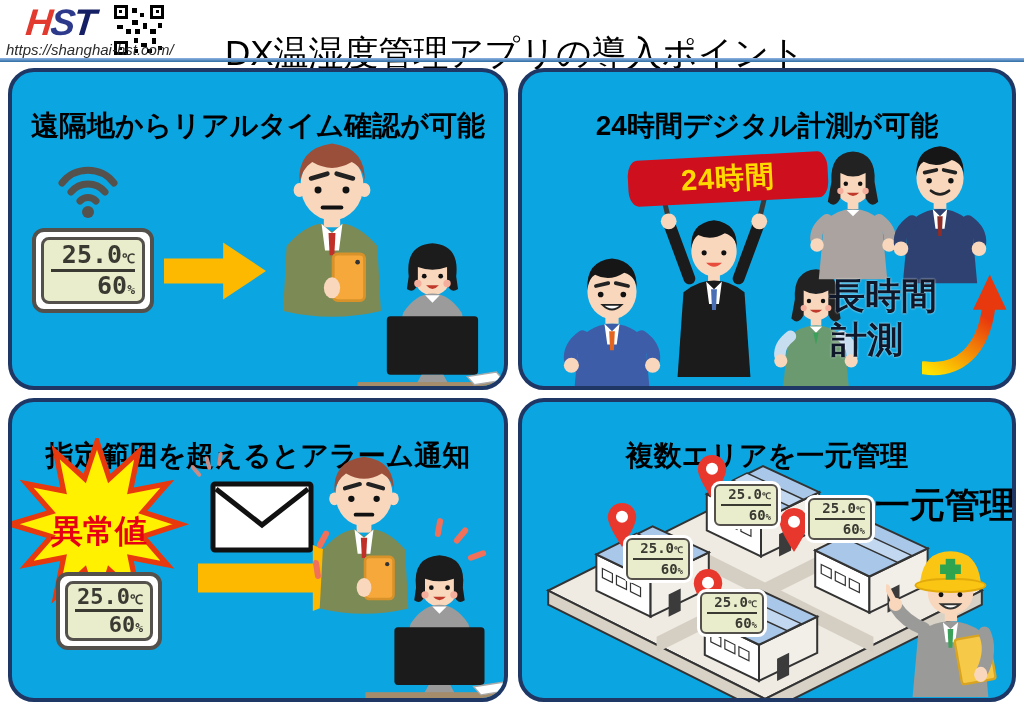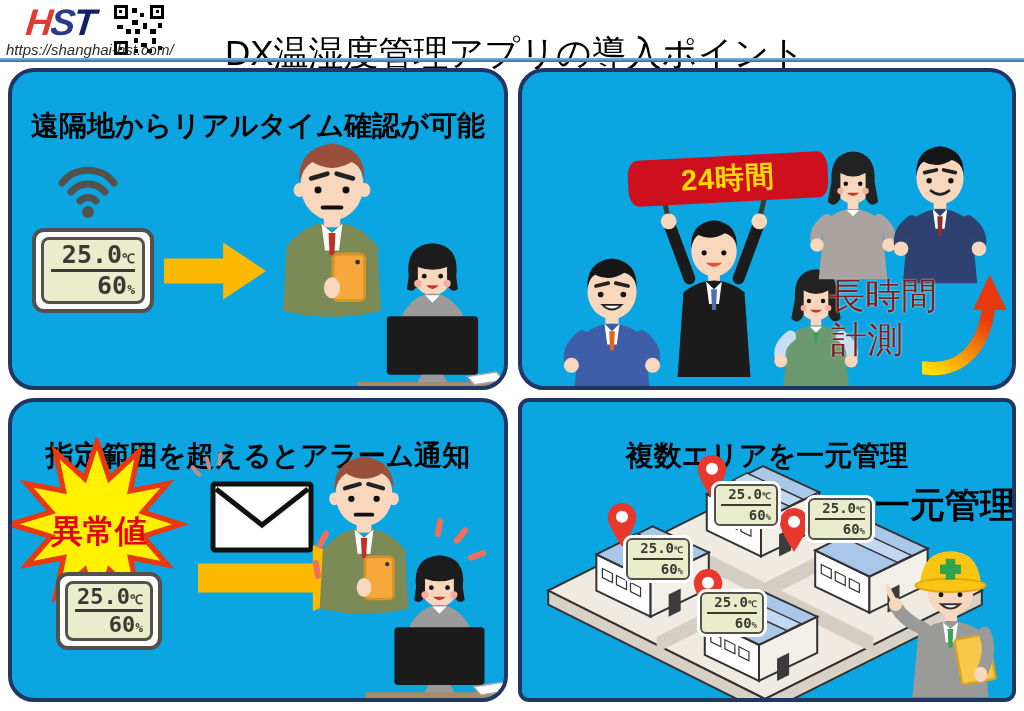--- a/index.html
+++ b/index.html
@@ -16,21 +16,21 @@
   .title{position:absolute;left:180px;top:7px;width:670px;text-align:center;
          font-size:35px;font-weight:400;color:#000;white-space:nowrap;}
   .hrule{position:absolute;left:0;top:58px;width:1024px;height:4px;
          background:linear-gradient(#8FB4E3,#2E6DA4);}
   
   .panel{position:absolute;background:#0BA6E2;border:4px solid #1E3765;border-radius:26px;
          box-sizing:border-box;overflow:hidden;}
   .p-tl{left:8px;top:68px;width:500px;height:322px;padding-left:44px;}
   .p-tr{left:518px;top:68px;width:498px;height:322px;}
   .p-bl{left:8px;top:398px;width:500px;height:304px;}
-  .p-br{left:518px;top:398px;width:498px;height:304px;border-radius:11px;}
+  .p-br{left:518px;top:398px;width:498px;height:304px;}
   .ptitle{position:absolute;left:0;top:12px;width:100%;text-align:center;
           font-size:28px;font-weight:900;color:#000;white-space:nowrap;}
   
   .device{background:#fff;border:4px solid #54504B;border-radius:12px;padding:5px;box-sizing:border-box;}
   .lcd{background:#EAEDCB;border:3px solid #54504B;border-radius:8px;padding:1px 7px;
        font-family:"DejaVu Sans Mono",monospace;font-weight:bold;color:#3A3A33;text-align:right;}
   .lcd .r1{font-size:25px;border-bottom:3px solid #3A3A33;line-height:1.1;}
   .lcd .r2{font-size:25px;line-height:1.15;}
   .lcd .unit{font-size:13px;}
   .mini{background:#EAEDCB;border:2px solid #54504B;box-shadow:0 0 0 3px #fff;border-radius:6px;
@@ -41,21 +41,21 @@
   .mini .unit{font-size:9px;}
   .garrow{background:#FDB800;
      clip-path:polygon(0% 30%,58% 30%,58% 4%,100% 50%,58% 96%,58% 70%,0% 70%);}
   .spark{position:absolute;width:6px;height:19px;background:#F0705A;border-radius:3px;}
   .mspark{position:absolute;width:4px;height:14px;background:#C98B85;border-radius:2px;}
   
   .banner{position:absolute;left:106px;top:84px;width:200px;height:46px;background:#CE0F1E;
           border-radius:10px/16px;transform:rotate(-3deg);display:flex;align-items:center;
           justify-content:center;}
   .banner span{font-size:29px;font-weight:900;color:#FFD900;letter-spacing:1px;}
-  .rednote{position:absolute;color:#7f1d1d;font-weight:400;text-align:center;white-space:nowrap;
+  .rednote{position:absolute;color:#0f172a;font-weight:700;text-align:center;white-space:nowrap;
            text-shadow:0 0 2px #fff;}
   
   .bursttext{position:absolute;left:2px;top:108px;width:170px;text-align:center;
              font-size:32px;font-weight:900;color:#E60012;}
   
   .onenote{position:absolute;left:352px;top:80px;width:142px;text-align:center;
            font-size:35px;font-weight:900;color:#000;white-space:nowrap;}
 </style>
 </head>
 <body>
@@ -151,20 +151,21 @@
       <path d="M56,84 Q70,63 88,63 Q106,63 120,84 L124,100 L52,100 Z" fill="#9B9B9B"></path>
       <polygon points="80,65 88,73 96,65" fill="#fff"></polygon>
       <rect x="38" y="88" width="100" height="64" rx="4" fill="#1b1b1b"></rect>
       <polygon points="76,152 100,152 106,163 70,163" fill="#9a9a9a"></polygon>
       <rect x="6" y="160" width="163" height="12" fill="#A58D6B"></rect>
       <polygon points="126,154 158,149 166,158 134,163" fill="#fff" stroke="#aaa" stroke-width="1.5"></polygon>
     </svg>
   </section>
 
   <section class="panel p-tr">
+    <h2 class="ptitle">24時間デジタル計測が可能</h2>
 
     <svg class="abs" style="left:128px;top:96px;width:128px;height:214px" viewBox="0 -22 130 217">
       <path d="M19,30 L7,-20" stroke="#3a3a3a" stroke-width="5"></path>
       <path d="M111,30 L123,-20" stroke="#3a3a3a" stroke-width="5"></path>
       <path d="M40,90 L20,36" stroke="#1b1b1b" stroke-width="12" stroke-linecap="round"></path>
       <path d="M90,90 L110,36" stroke="#1b1b1b" stroke-width="12" stroke-linecap="round"></path>
       <circle cx="19" cy="32" r="8" fill="#F9D7BC"></circle>
         <circle cx="111" cy="32" r="8" fill="#F9D7BC"></circle>
       <ellipse cx="65" cy="62" rx="23" ry="26" fill="#F9D7BC"></ellipse>
       <path d="M42,60 Q40,34 65,31 Q90,34 88,60 Q88,48 76,44 Q62,52 49,46 Q43,50 42,60 Z" fill="#161616"></path>

